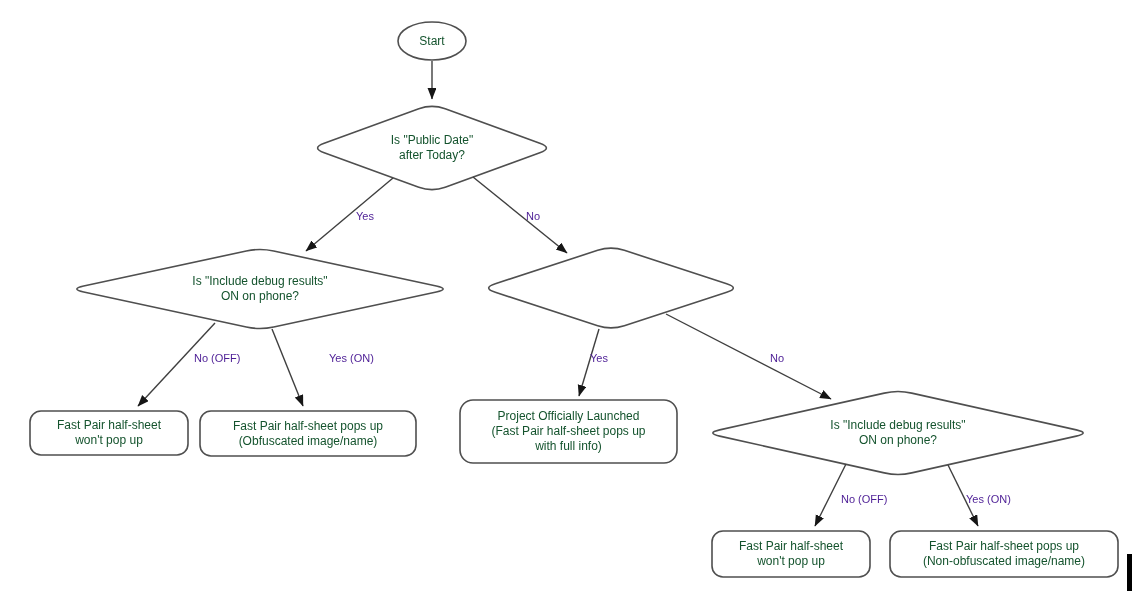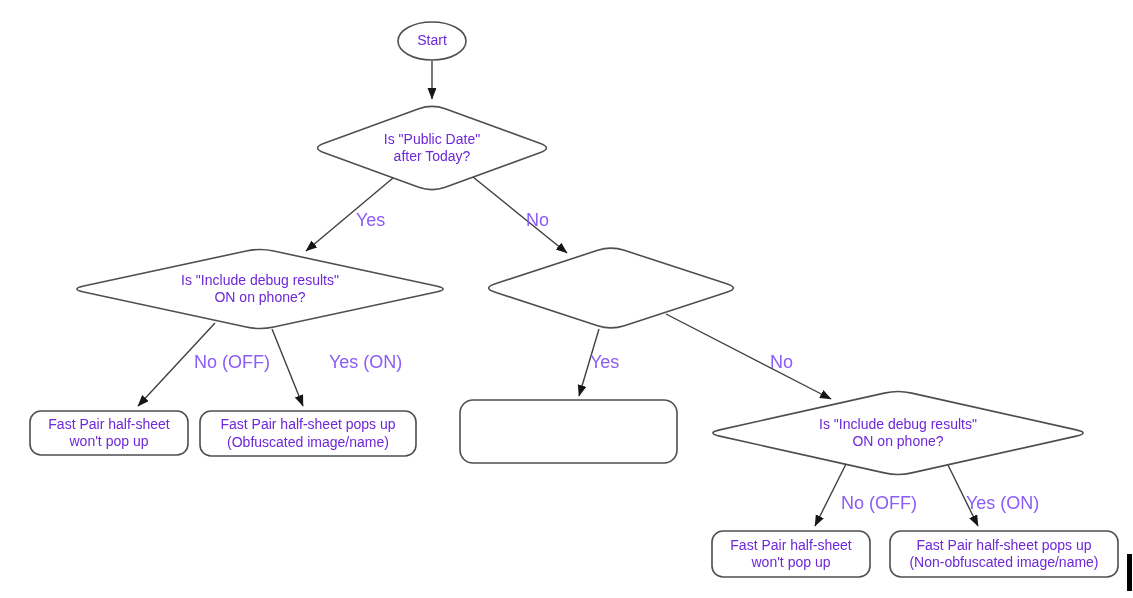--- a/index.html
+++ b/index.html
@@ -14,28 +14,28 @@
   .canvas svg { position: absolute; left: 0; top: 0; }
   .shape { fill: #ffffff; stroke: #4f4f4f; stroke-width: 1.6; }
   .edge  { stroke: #3f3f3f; stroke-width: 1.4; fill: none; }
   .node-label {
     position: absolute;
     display: flex;
     align-items: center;
     justify-content: center;
     text-align: center;
     white-space: pre-line;
-    font-size: 14px;
+    font-size: 12px;
     line-height: 1.24;
-    color: #6d28d9;
+    color: #14532d;
   }
   .edge-label {
     position: absolute;
-    font-size: 18px;
-    color: #8b5cf6;
+    font-size: 11px;
+    color: #4c1d95;
     white-space: nowrap;
   }
   .cursor-bar {
     position: absolute;
     left: 1127px;
     top: 554px;
     width: 5px;
     height: 37px;
     background: #000000;
   }
@@ -82,20 +82,23 @@
   <div class="node-label" style="left:311px; top:104px; width:242px; height:88px;">Is "Public Date"
 after Today?</div>
   <div class="node-label" style="left:70px;  top:248px; width:380px; height:82px;">Is "Include debug results"
 ON on phone?</div>
   <div class="node-label" style="left:706px; top:390px; width:384px; height:86px;">Is "Include debug results"
 ON on phone?</div>
   <div class="node-label" style="left:30px;  top:411px; width:158px; height:44px;">Fast Pair half-sheet
 won't pop up</div>
   <div class="node-label" style="left:200px; top:411px; width:216px; height:45px;">Fast Pair half-sheet pops up
 (Obfuscated image/name)</div>
+  <div class="node-label" style="left:460px; top:400px; width:217px; height:63px;">Project Officially Launched
+(Fast Pair half-sheet pops up
+with full info)</div>
   <div class="node-label" style="left:712px; top:531px; width:158px; height:46px;">Fast Pair half-sheet
 won't pop up</div>
   <div class="node-label" style="left:890px; top:531px; width:228px; height:46px;">Fast Pair half-sheet pops up
 (Non-obfuscated image/name)</div>
 
   <div class="edge-label" style="left:356px; top:210px;">Yes</div>
   <div class="edge-label" style="left:526px; top:210px;">No</div>
   <div class="edge-label" style="left:194px; top:352px;">No (OFF)</div>
   <div class="edge-label" style="left:329px; top:352px;">Yes (ON)</div>
   <div class="edge-label" style="left:590px; top:352px;">Yes</div>

